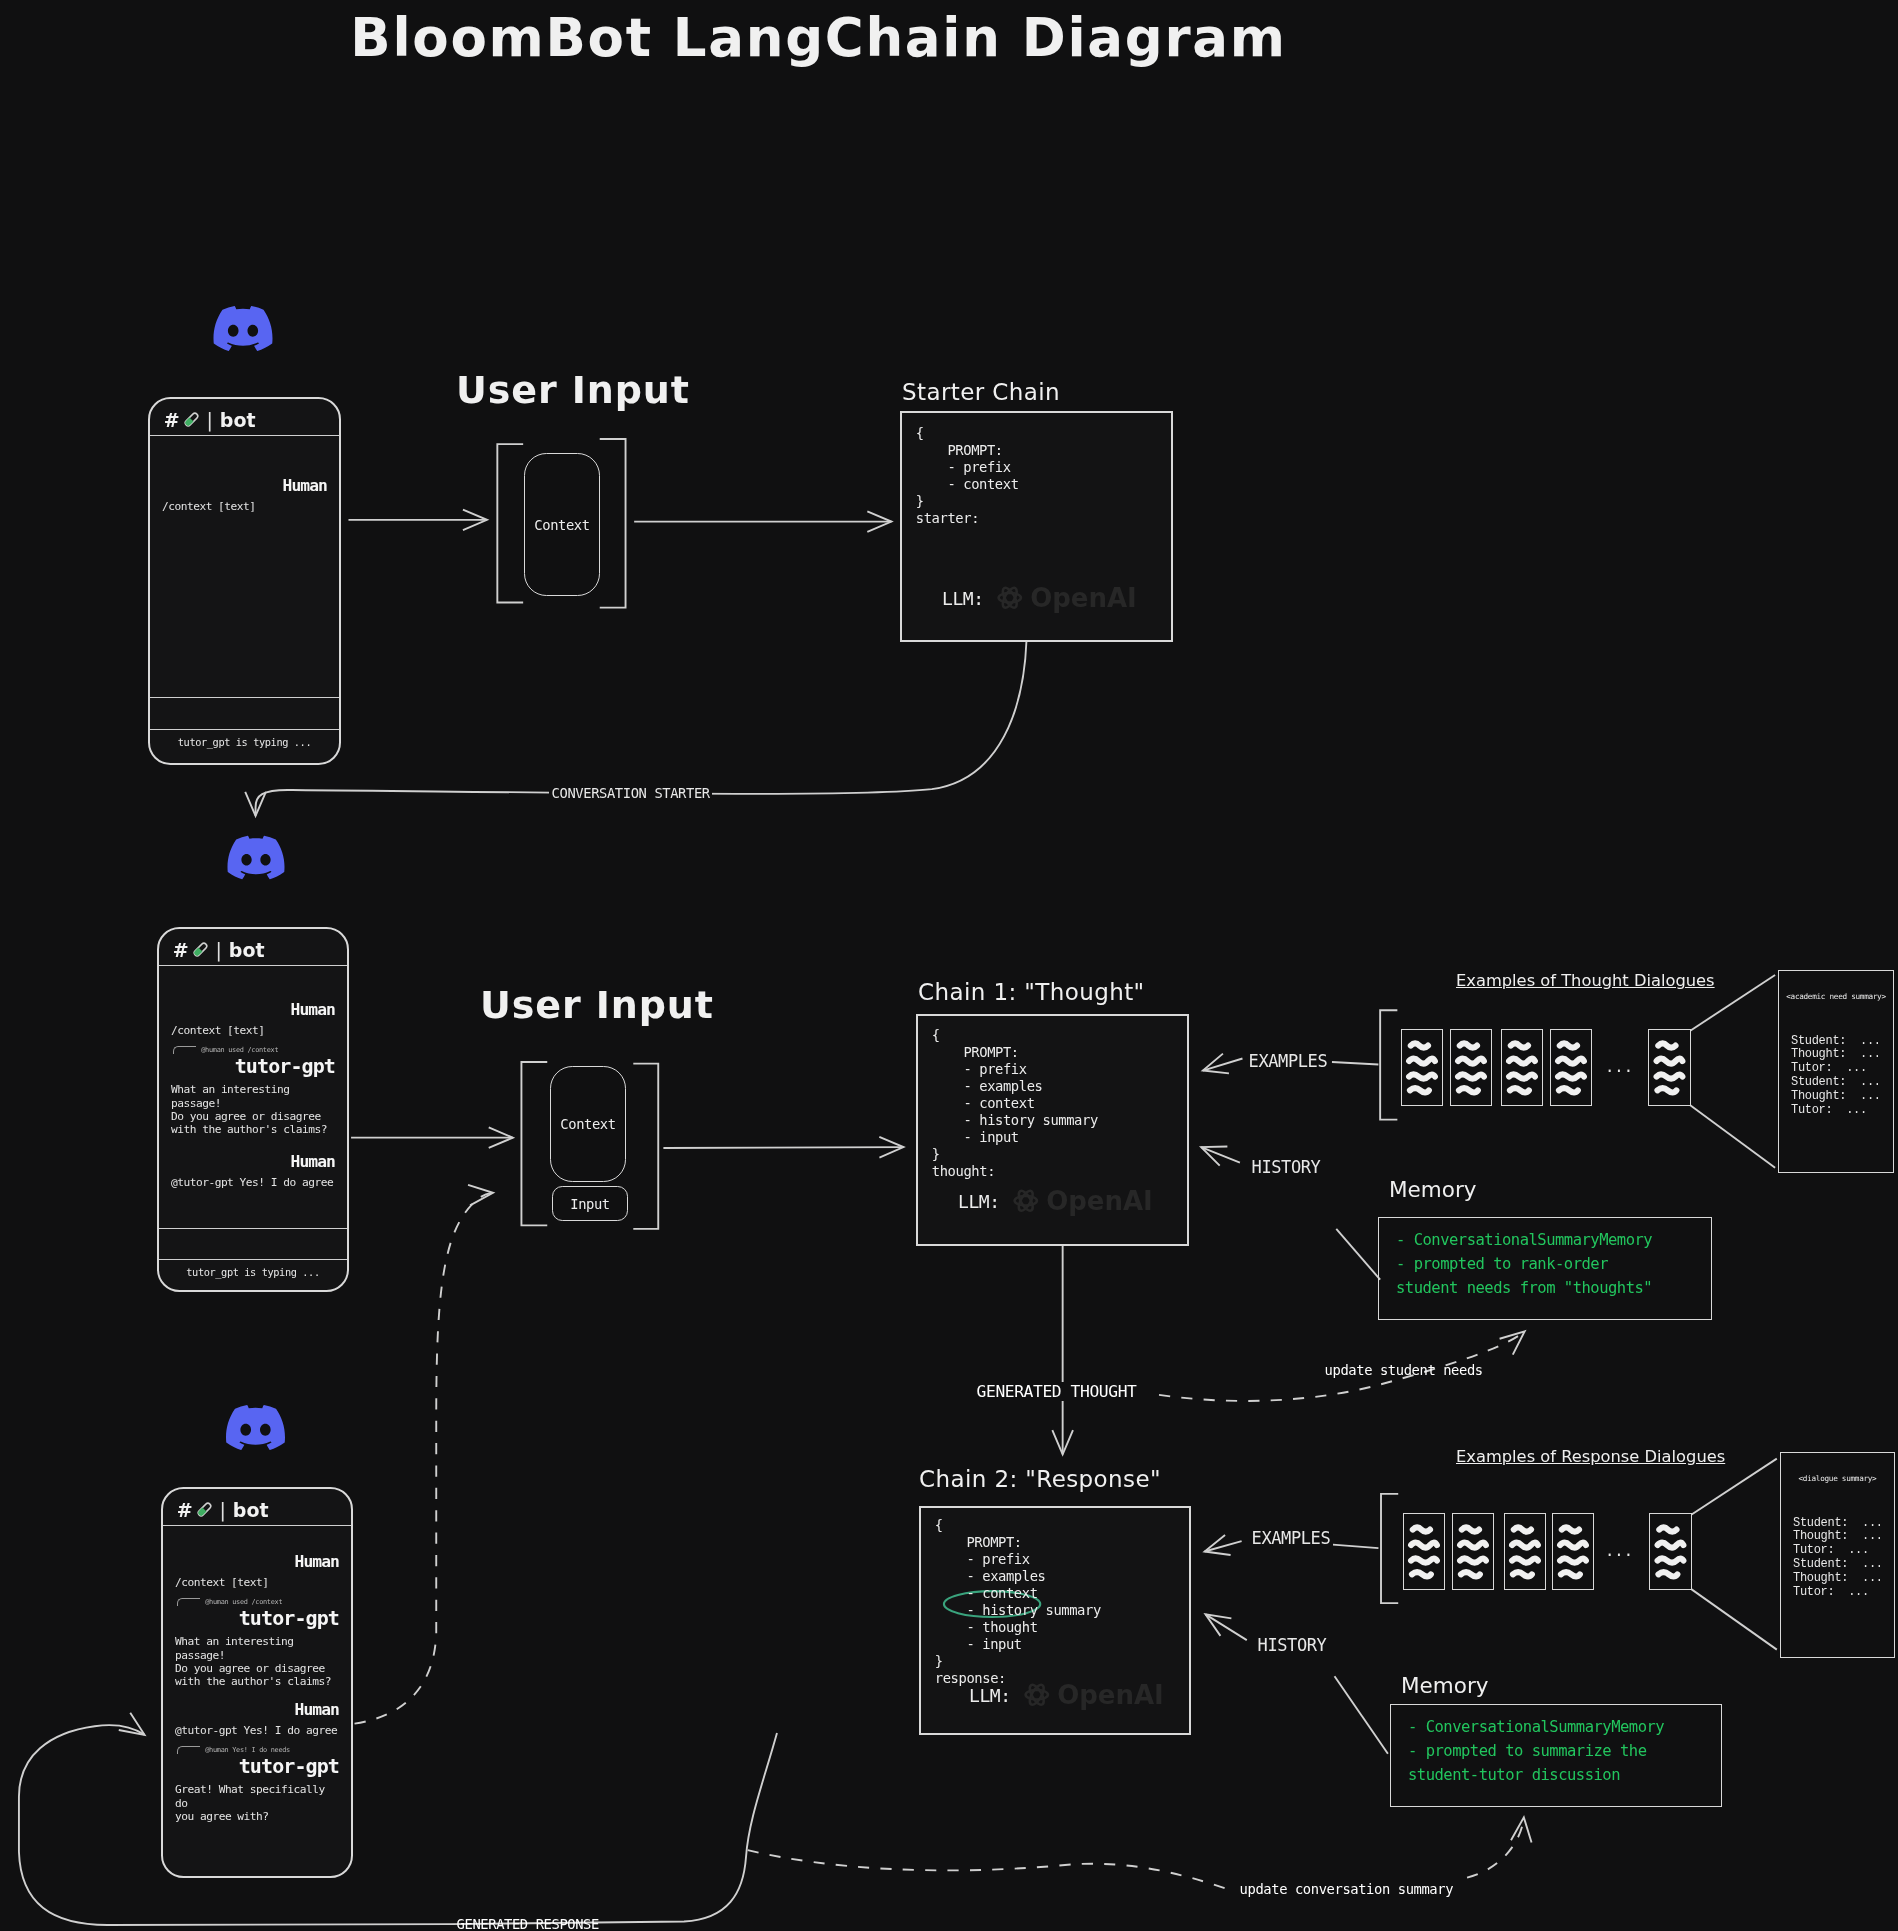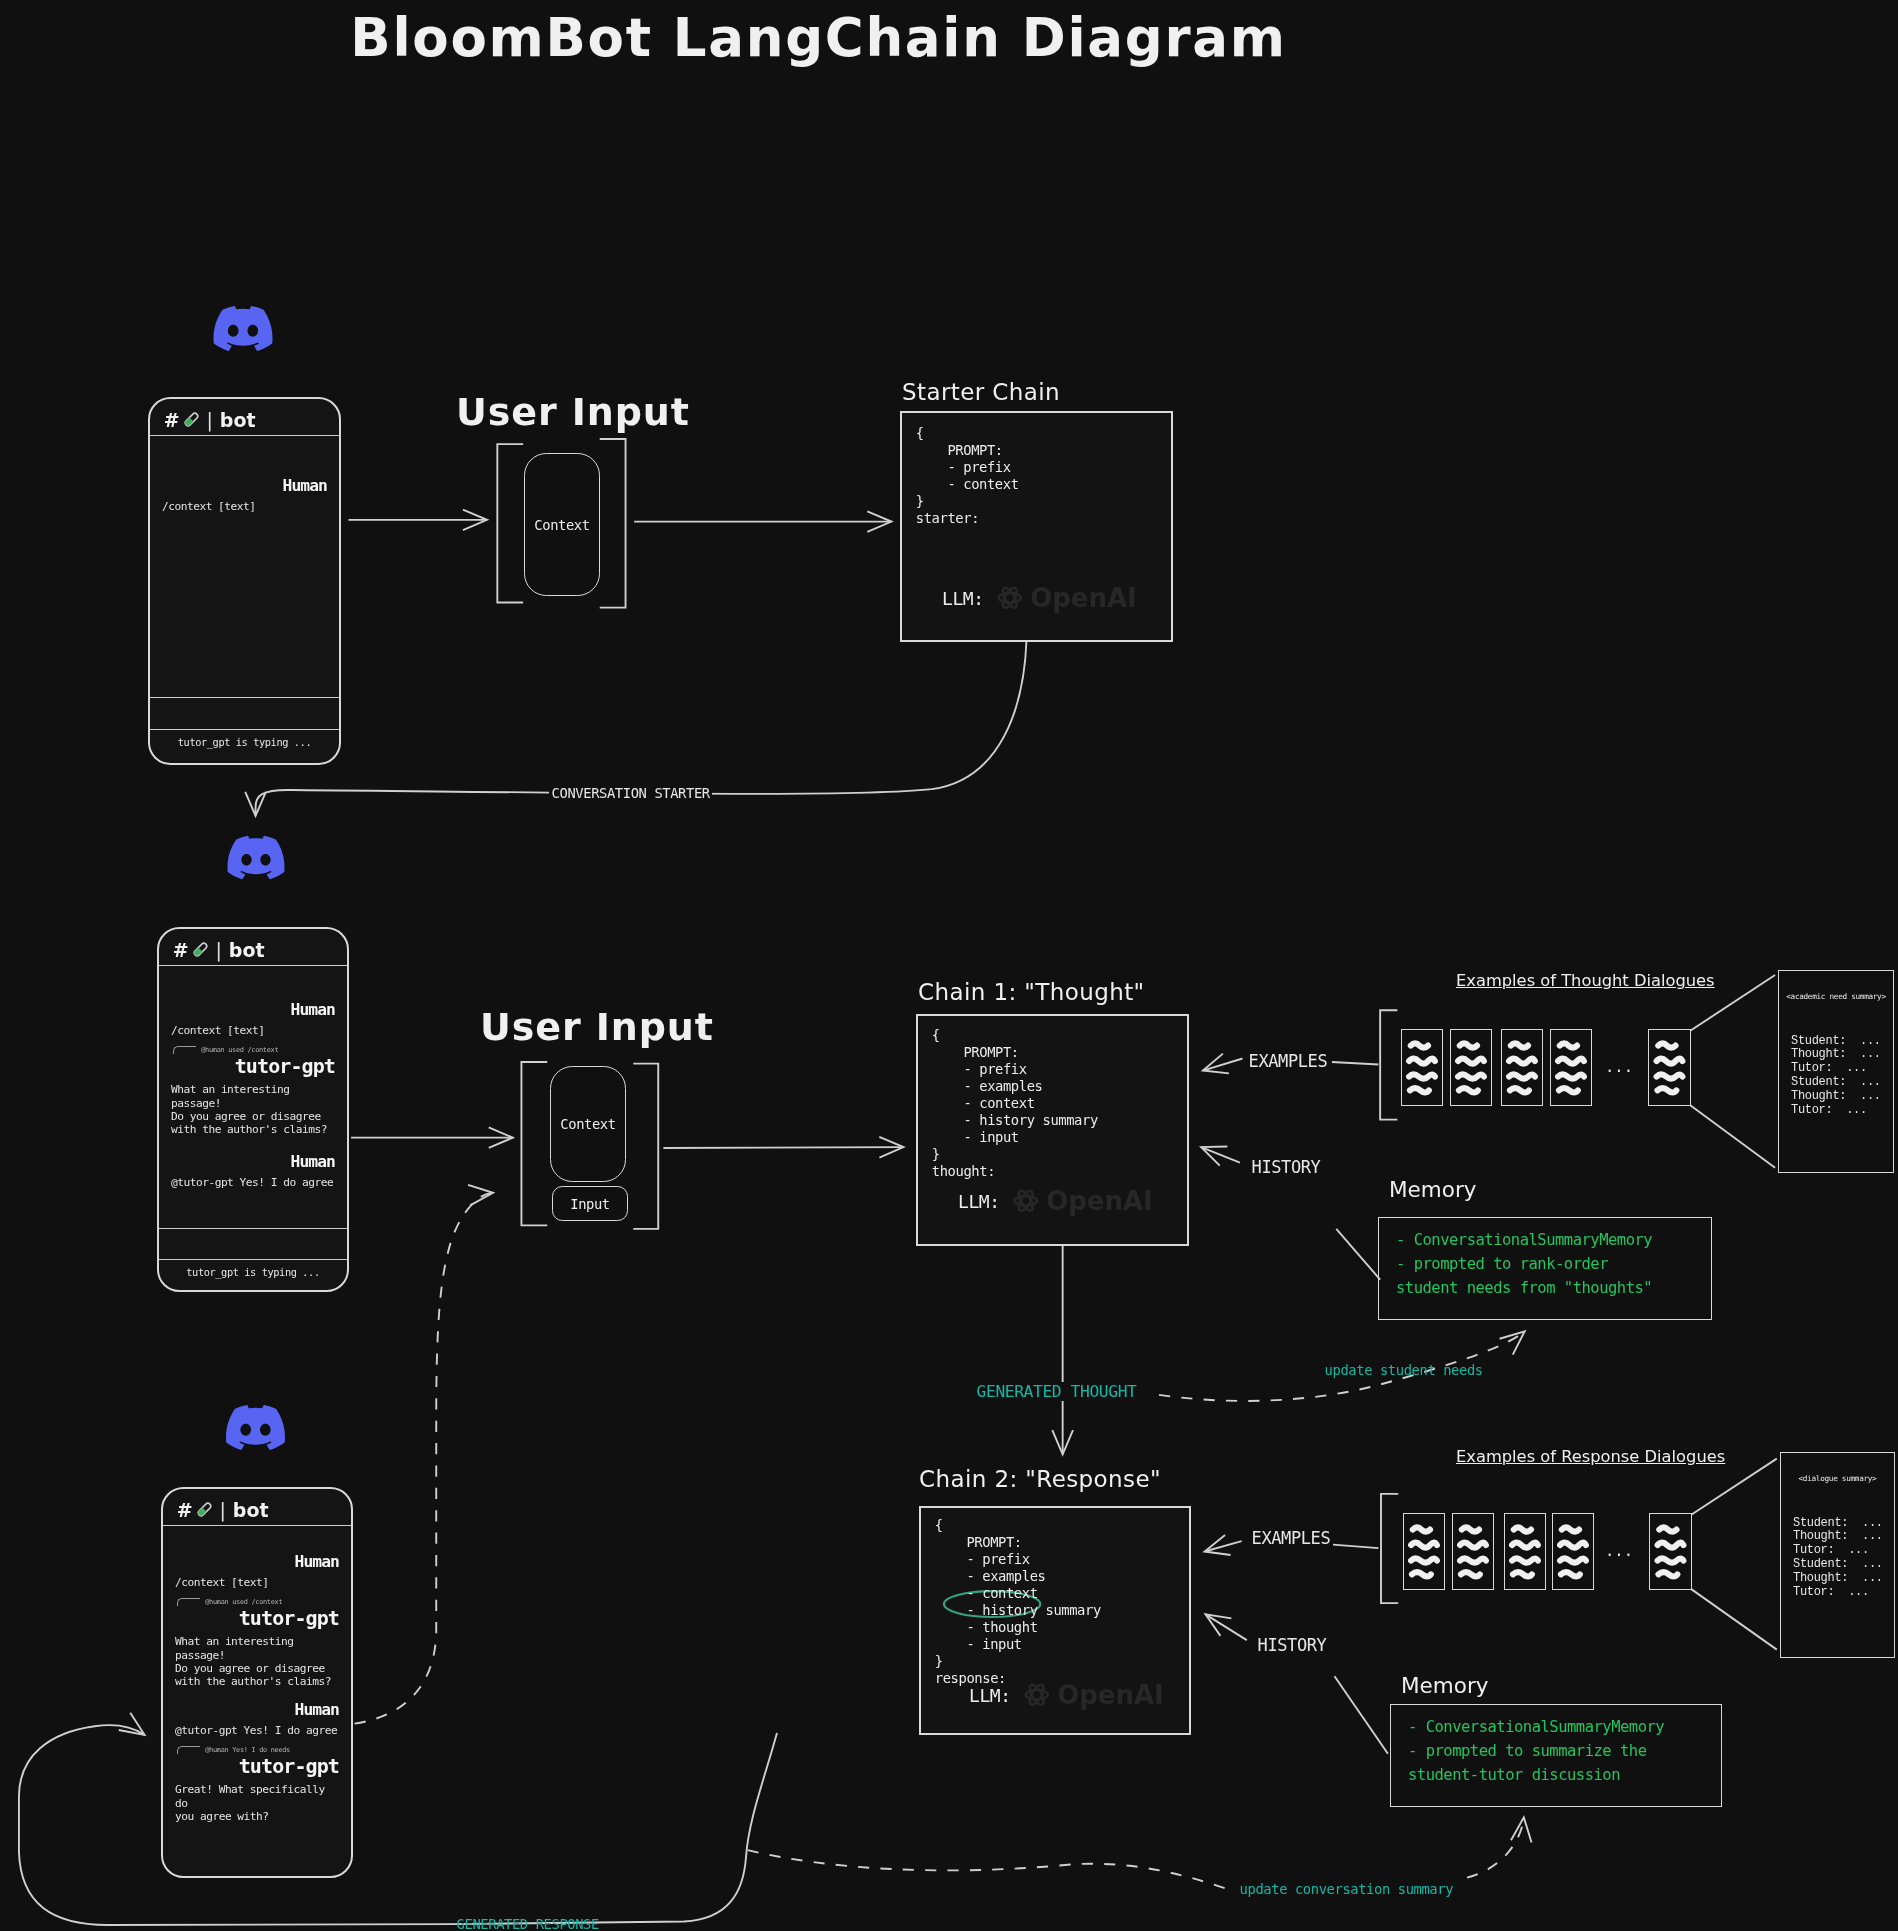--- a/index.html
+++ b/index.html
@@ -27,24 +27,24 @@
   .chaintitle{font-size:23px;color:#f0f0f0;letter-spacing:0.4px;}
   .cl{font-family:"DejaVu Sans Mono",monospace;font-size:13.8px;letter-spacing:-0.4px;line-height:17px;white-space:pre;color:#ececec;}
   .llmrow{position:absolute;display:flex;align-items:center;gap:12px;}
   .llmrow .llm{font-family:"DejaVu Sans Mono",monospace;font-size:18px;letter-spacing:-0.4px;color:#ececec;}
   .openai{display:flex;align-items:center;gap:6.9px;color:#272727;font-weight:bold;font-size:26px;letter-spacing:0;}
   
   .ctxbox{border:1.7px solid #d9d9d9;border-radius:22.4px;display:flex;align-items:center;justify-content:center;
           font-family:"DejaVu Sans Mono",monospace;font-size:13.8px;letter-spacing:-0.4px;color:#ededed;}
   .inputbox{border:1.7px solid #d9d9d9;border-radius:10.3px;display:flex;align-items:center;justify-content:center;
           font-family:"DejaVu Sans Mono",monospace;font-size:13.8px;letter-spacing:-0.4px;color:#ededed;}
-  .uilabel{font-size:38px;font-weight:bold;letter-spacing:0.9px;margin-top:22px;}
+  .uilabel{font-size:38px;font-weight:bold;letter-spacing:0.9px;}
   
   .wirelabel{font-family:"DejaVu Sans Mono",monospace;font-size:13.8px;letter-spacing:-0.4px;color:#e8e8e8;background:#101011;padding:0 2.6px;}
-  .teal{color:#14b8a6;background:transparent;}
+  .teal{color:#ffffff;background:transparent;}
   .gt{font-size:16.3px;background:#101011;}
   
   .doc{border:1.7px solid #d9d9d9;background:#101011;}
   .dots{font-family:"DejaVu Sans Mono",monospace;font-size:15.5px;color:#e8e8e8;}
   .extitle{font-size:16.3px;color:#efefef;text-decoration:underline;}
   
   .membox{border:1.7px solid #d9d9d9;}
   .memline{font-family:"DejaVu Sans Mono",monospace;font-size:15.5px;letter-spacing:-0.5px;line-height:24px;color:#22c55e;white-space:pre;}
   .memtitle{font-size:21.5px;color:#efefef;}
   

